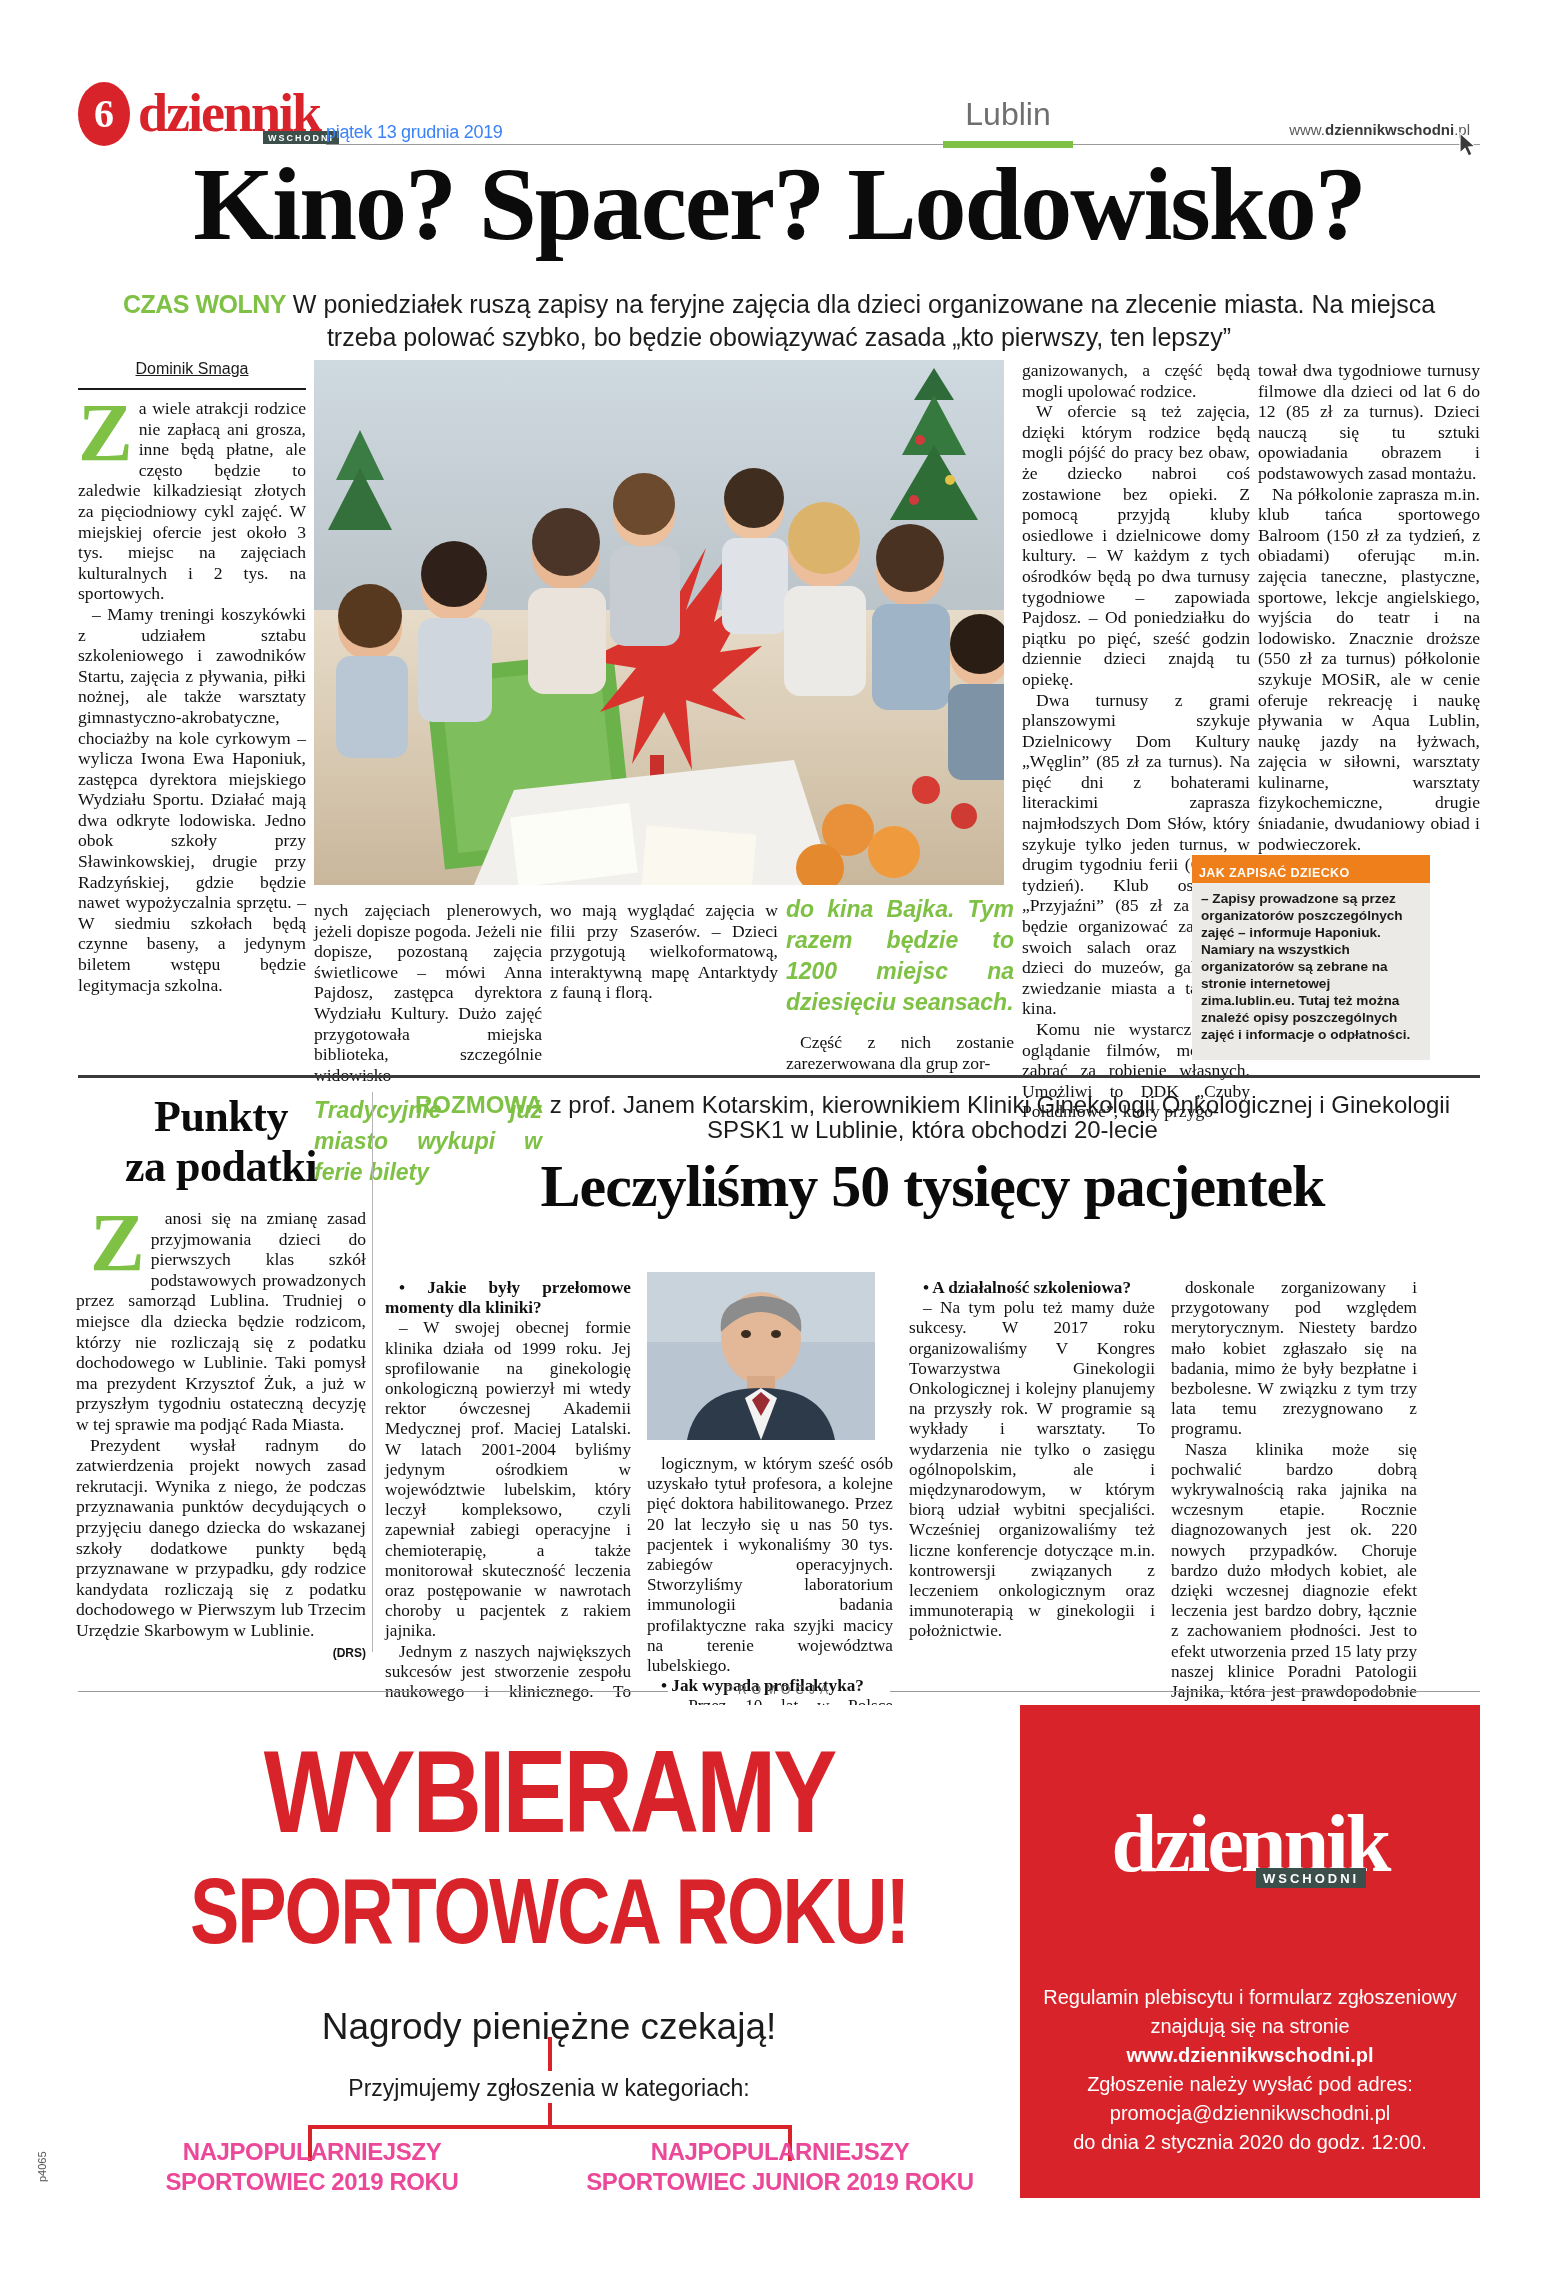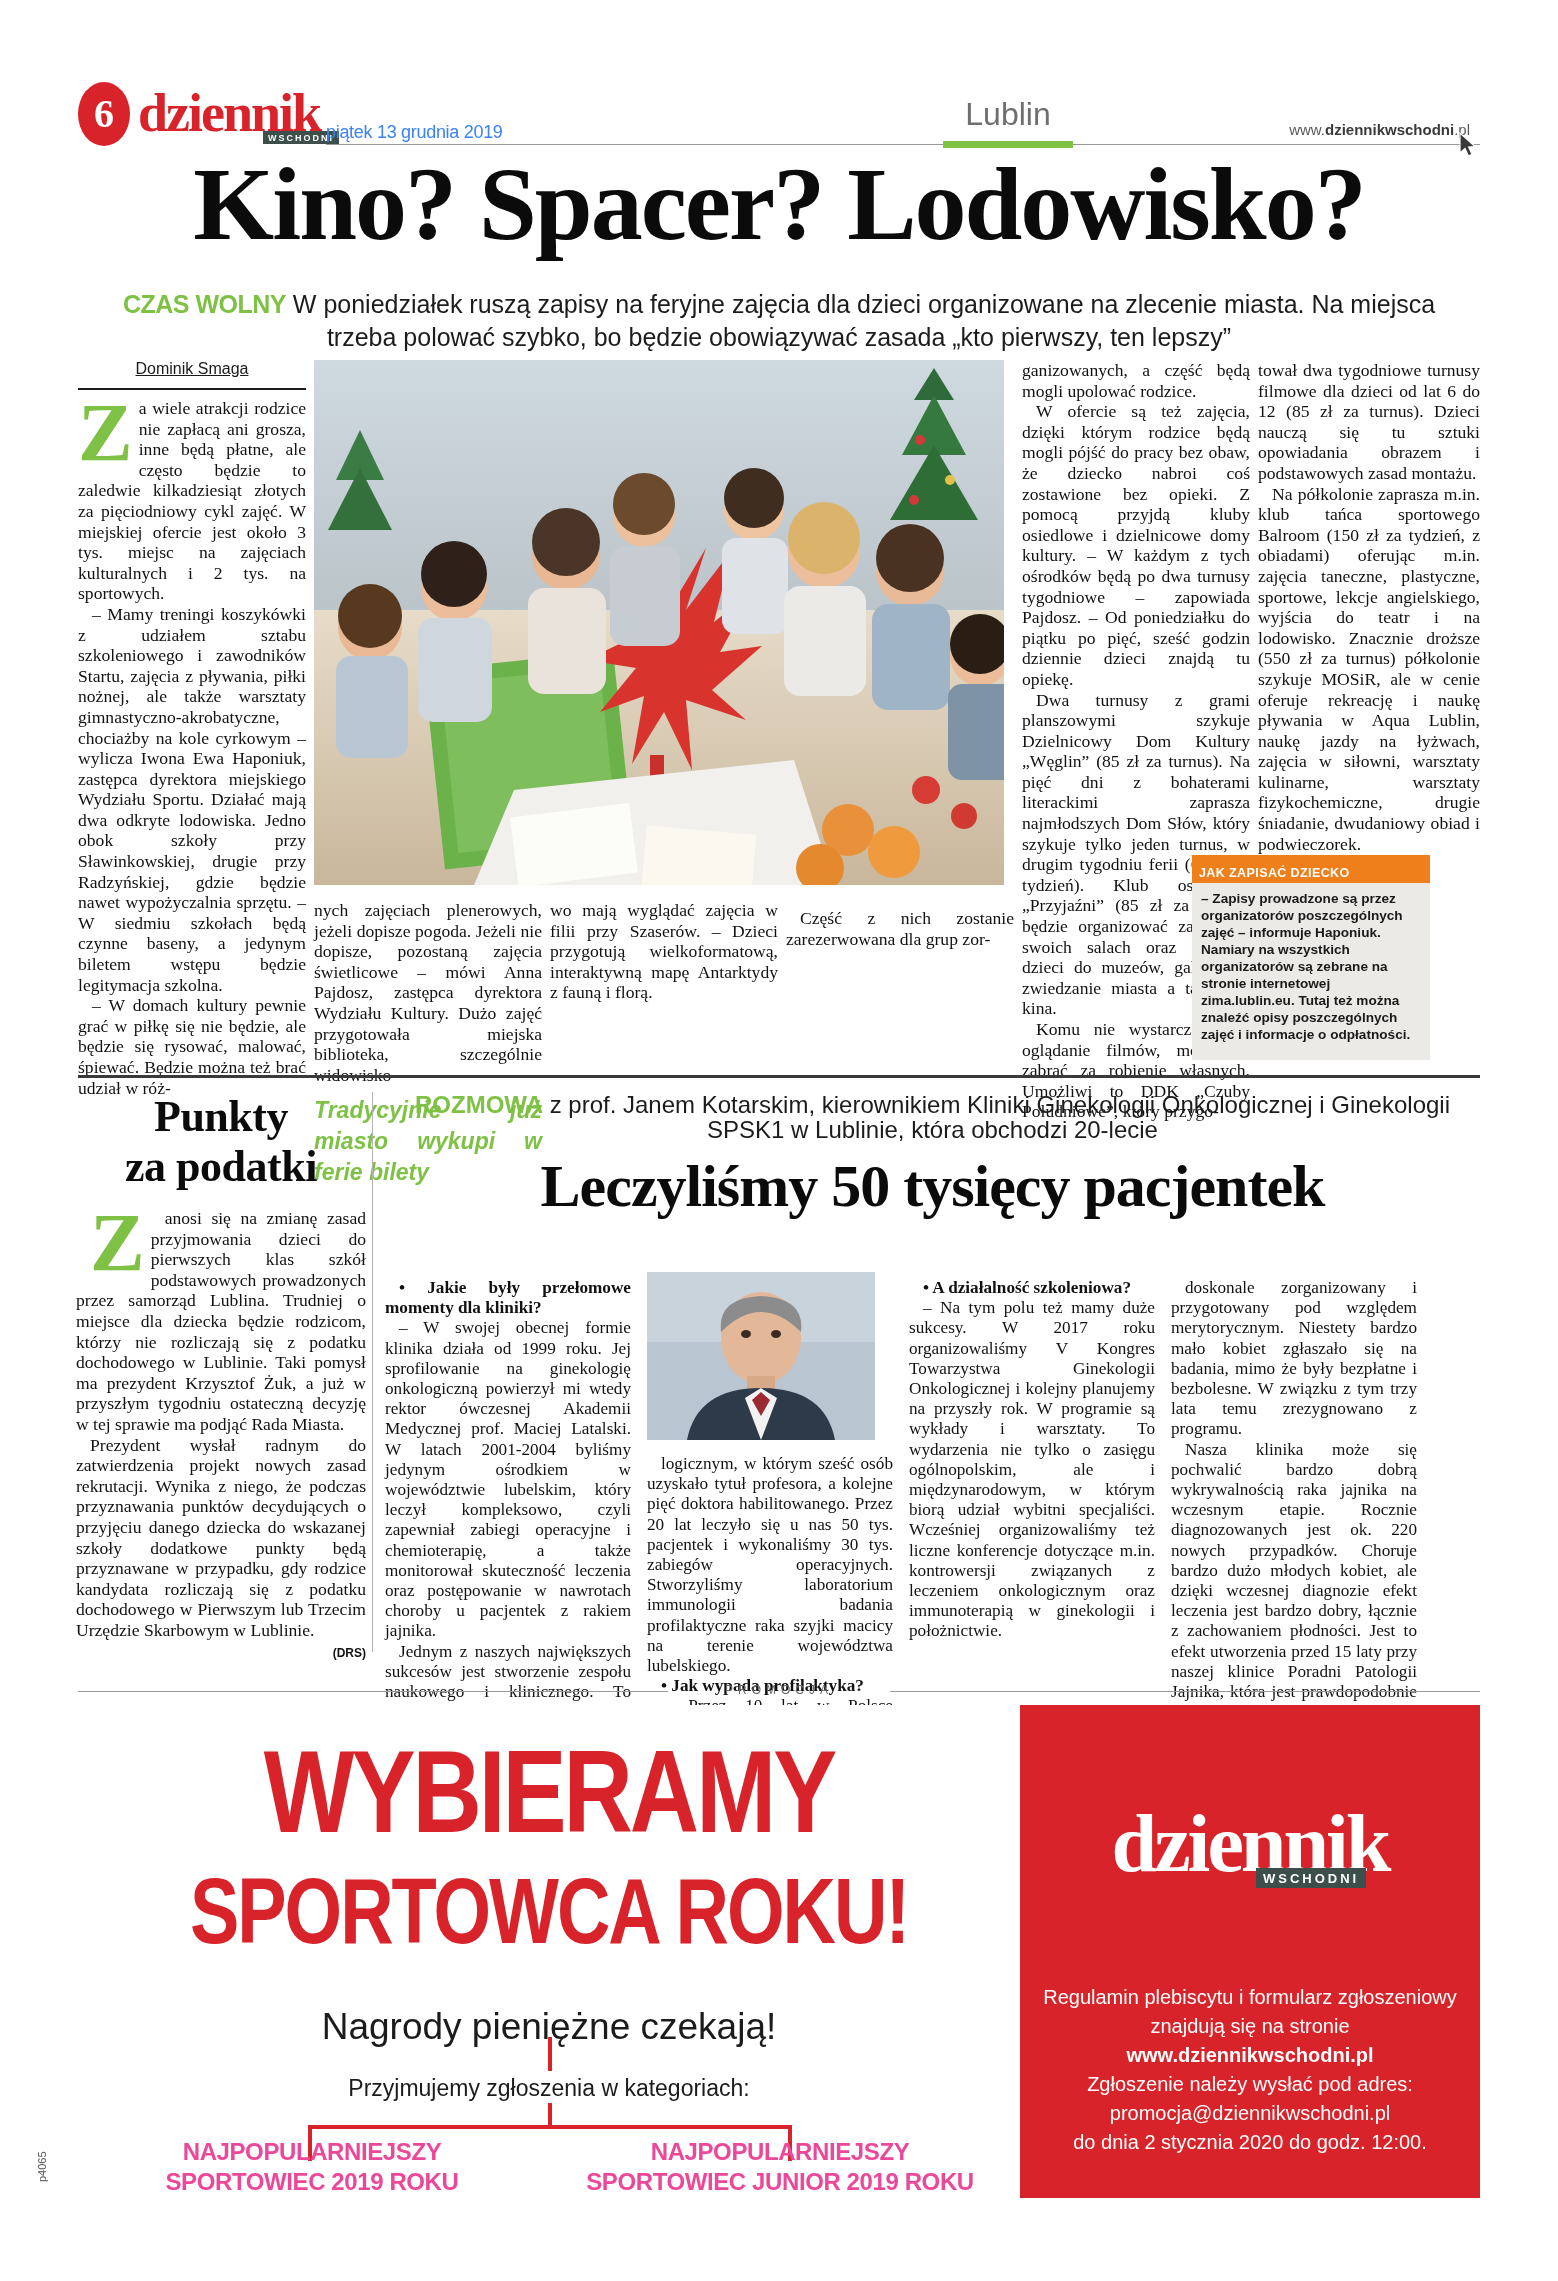--- a/index.html
+++ b/index.html
@@ -269,21 +269,20 @@
   </div>
 
   <div class="art1">
 
     <div class="byline">Dominik Smaga</div>
     <div class="byline-rule"></div>
 
     <div class="col" style="left:0; top:38px; width:228px;">
       <p class="noind dropcap">Za wiele atrakcji rodzice nie zapłacą ani grosza, inne będą płatne, ale często będzie to zaledwie kilkadziesiąt złotych za pięciodniowy cykl zajęć. W miejskiej ofercie jest około 3 tys. miejsc na zajęciach kulturalnych i 2 tys. na sportowych.</p>
       <p>– Mamy treningi koszykówki z udziałem sztabu szkoleniowego i zawodników Startu, zajęcia z pływania, piłki nożnej, ale także warsztaty gimnastyczno-akrobatyczne, chociażby na kole cyrkowym – wylicza Iwona Ewa Haponiuk, zastępca dyrektora miejskiego Wydziału Sportu. Działać mają dwa odkryte lodowiska. Jedno obok szkoły przy Sławinkowskiej, drugie przy Radzyńskiej, gdzie będzie nawet wypożyczalnia sprzętu. – W siedmiu szkołach będą czynne baseny, a jedynym biletem wstępu będzie legitymacja szkolna.</p>
-      <p>– W domach kultury pewnie grać w piłkę się nie będzie, ale będzie się rysować, malować, śpiewać. Będzie można też brać udział w róż-</p>
     </div>
 
     <div class="photo">
       <svg class="ph-bg" viewBox="0 0 690 525" preserveAspectRatio="none">
         <defs>
           <linearGradient id="wall" x1="0" y1="0" x2="0" y2="1">
             <stop offset="0" stop-color="#cfd9e0"></stop>
               <stop offset="1" stop-color="#b9c3c8"></stop>
           </linearGradient>
           <linearGradient id="tbl" x1="0" y1="0" x2="0" y2="1">
@@ -371,20 +370,23 @@
         <span class="quote-mark">”</span>
         <span>Tradycyjnie już miasto wykupi w ferie bilety</span>
       </div>
     </div>
 
     <div class="col" style="left:472px; top:540px; width:228px;">
       <p class="noind">wo mają wyglądać zajęcia w filii przy Szaserów. – Dzieci przygotują wielkoformatową, interaktywną mapę Antarktydy z fauną i florą.</p>
     </div>
 
     <div class="col" style="left:708px; top:534px; width:228px;">
+      <div class="pull-quote">
+        <span>do kina Bajka. Tym razem będzie to 1200 miejsc na dziesięciu seansach.</span>
+      </div>
       <p style="margin-top:14px;">Część z nich zostanie zarezerwowana dla grup zor-</p>
     </div>
 
     <div class="col" style="left:944px; top:0px; width:228px;">
       <p class="noind">ganizowanych, a część będą mogli upolować rodzice.</p>
       <p>W ofercie są też zajęcia, dzięki którym rodzice będą mogli pójść do pracy bez obaw, że dziecko nabroi coś zostawione bez opieki. Z pomocą przyjdą kluby osiedlowe i dzielnicowe domy kultury. – W każdym z tych ośrodków będą po dwa turnusy tygodniowe – zapowiada Pajdosz. – Od poniedziałku do piątku po pięć, sześć godzin dziennie dzieci znajdą tu opiekę.</p>
       <p>Dwa turnusy z grami planszowymi szykuje Dzielnicowy Dom Kultury „Węglin” (85 zł za turnus). Na pięć dni z bohaterami literackimi zaprasza najmłodszych Dom Słów, który szykuje tylko jeden turnus, w drugim tygodniu ferii (60 zł za tydzień). Klub osiedlowy „Przyjaźni” (85 zł za turnus) będzie organizować zajęcia w swoich salach oraz zabierać dzieci do muzeów, galerii, na zwiedzanie miasta a także do kina.</p>
       <p>Komu nie wystarcza samo oglądanie filmów, może się zabrać za robienie własnych. Umożliwi to DDK „Czuby Południowe”, który przygo-</p>
     </div>
 

